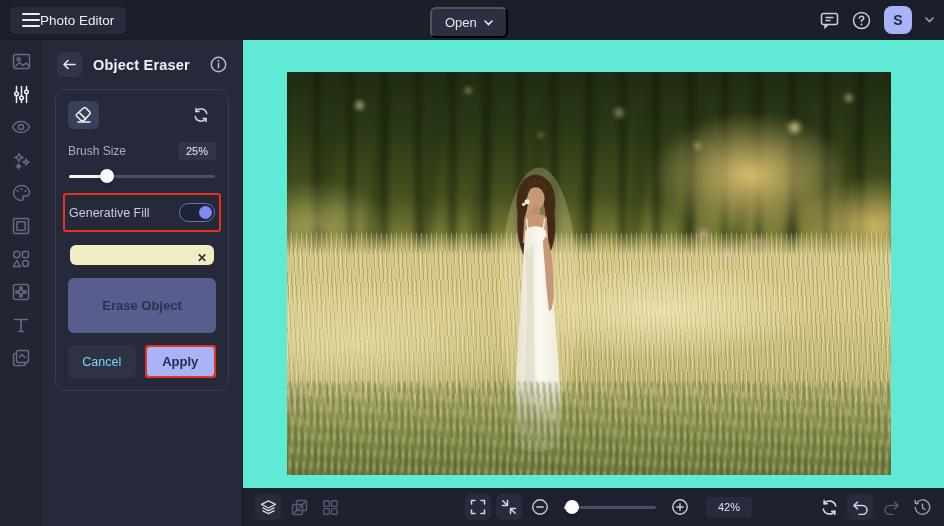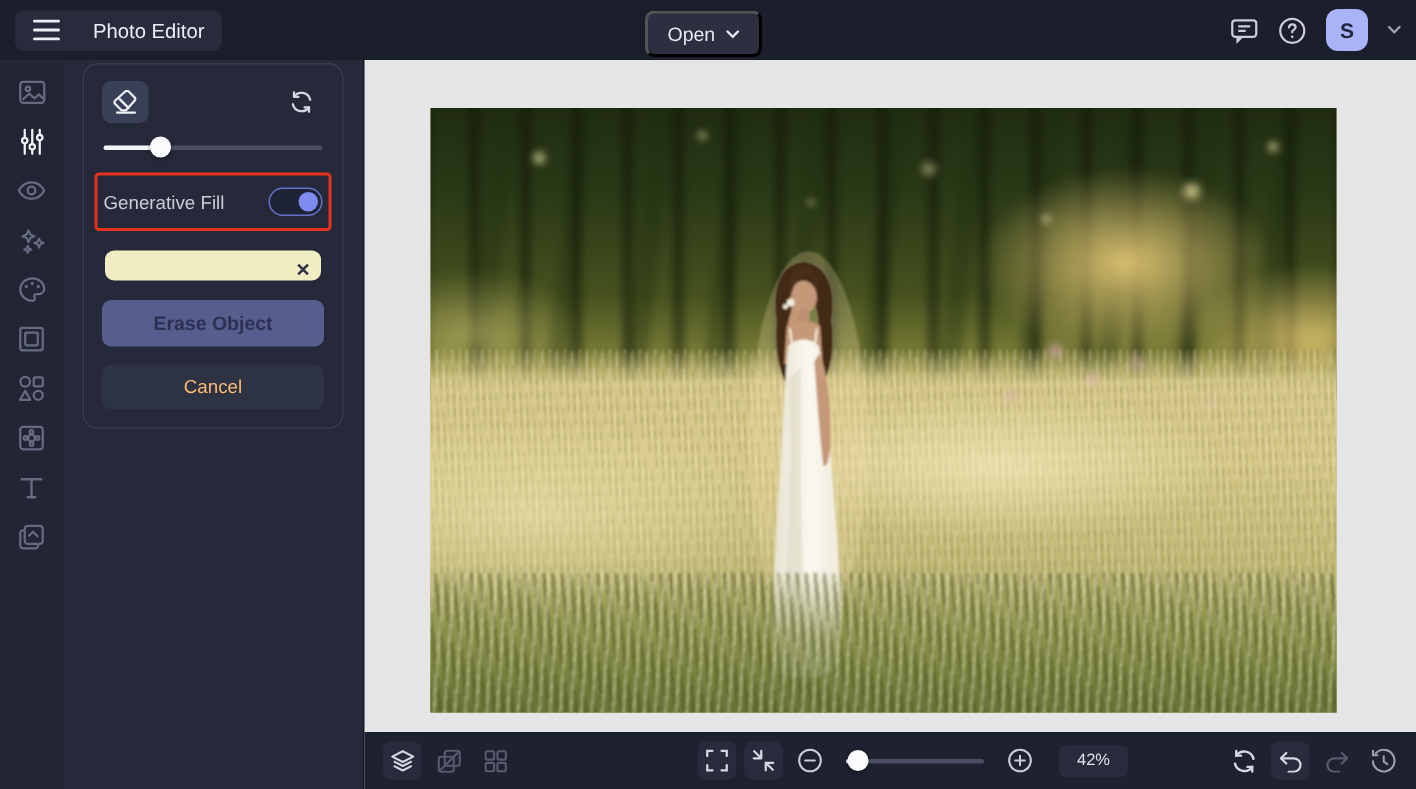--- a/index.html
+++ b/index.html
@@ -2,21 +2,21 @@
 <html><head>
 <meta charset="utf-8">
 <style>
   * { margin:0; padding:0; box-sizing:border-box; }
   html,body { width:944px; height:526px; overflow:hidden; background:#13151e;
     font-family:"Liberation Sans", sans-serif; -webkit-font-smoothing:antialiased; }
   svg { display:block; }
 
   
   .topbar { position:relative; height:40px; background:#1b1e2b; display:flex; align-items:center; padding:0 10px; }
-  .app-btn { display:flex; align-items:center; gap:22px; background:#272b3b; border-radius:6px; padding:6px 12px; color:#eceef5; font-size:13.5px; cursor:pointer; }
+  .app-btn { display:flex; align-items:center; gap:0; background:#272b3b; border-radius:6px; padding:6px 12px; color:#eceef5; font-size:13.5px; cursor:pointer; }
   .topbar-center { position:absolute; left:430px; top:7px; display:flex; gap:12px;flex-direction:column; }
   .tb-btn { display:flex; align-items:center; gap:7px; background:#2b2f40; border-radius:6px; padding:6px 13px; color:#e5e8f0; font-size:13px; cursor:pointer; }
   .topbar-right { margin-left:auto; display:flex; align-items:center; gap:13px; }
   .icon-btn { background:none; border:none; color:#c9cdda; cursor:pointer; display:flex; align-items:center; }
   .avatar { width:28px; height:28px; border-radius:8px; background:#a9b3f8; color:#23273d; font-size:14px; font-weight:700; display:flex; align-items:center; justify-content:center; cursor:pointer; }
 
   
   .main { display:flex; height:486px; }
   .iconrail { width:42px; background:#212534; display:flex; flex-direction:column; align-items:center; padding-top:11px; gap:13px; }
   .rail-item { width:26px; height:20px; display:flex; align-items:center; justify-content:center; color:#666b81; cursor:pointer; }
@@ -43,28 +43,28 @@
 
   .annotate { border:2.5px solid #e8321c; }
   .genfill-row { margin:10px -5px 0 -5px; border-radius:3px; padding:8px 4px; display:flex; align-items:center; justify-content:space-between; }
   .genfill-label { color:#c9cdda; font-size:12.5px; }
   .toggle { position:relative; width:36px; height:19px; border-radius:10px; background:#1f2336; border:1.5px solid #6570c9; cursor:pointer; }
   .toggle .knob { position:absolute; top:1.5px; right:2px; width:13px; height:13px; border-radius:50%; background:#7e8bf0; }
 
   .tooltip { position:relative; margin:13px 2px 0 2px; background:#f1edc3; border-radius:6px; padding:10px 14px 10px 11px; color:#2e3243; font-size:11.5px; line-height:1.6; }
   .tooltip .close { position:absolute; top:4px; right:7px; font-size:12px; font-weight:700; color:#2e3243; cursor:pointer; }
 
-  .erase-btn { margin-top:13px; width:100%; padding:8px 0; background:#575e8e; border:none; border-radius:6px; color:#2c3154; font-size:13px; font-weight:700; cursor:pointer; }
+  .erase-btn { margin-top:13px; width:100%; padding:20px 0; background:#575e8e; border:none; border-radius:6px; color:#2c3154; font-size:13px; font-weight:700; cursor:pointer; }
   .actions { margin-top:12px; display:flex; gap:9px; align-items:stretch; }
-  .cancel-btn { flex:1; padding:8px 0; background:#2e3343; border:none; border-radius:6px; color:#fdba74; font-size:12.5px; cursor:pointer; }
+  .cancel-btn { flex:1; padding:8px 0; background:#2e3343; border:none; border-radius:6px; color:#7dd3fc; font-size:12.5px; cursor:pointer; }
   .apply-wrap { flex:1; border-radius:3px; display:flex; }
   .apply-btn { flex:1; margin:0; padding:7px 0; background:#a9b3f8; border:none; border-radius:2px; color:#262c4e; font-size:13px; font-weight:700; cursor:pointer; }
 
   
-  .canvas { position:relative; flex:1; background:#e5e5e5; }
+  .canvas { position:relative; flex:1; background:#5eead4; }
   .photo { position:absolute; left:44px; top:32px; width:604px; height:403px; overflow:hidden; background:#c9bd7c; cursor:crosshair; }
   .photo > div { position:absolute; }
   .trees { left:-8px; right:-8px; top:-8px; height:50%; filter:blur(3px);
     background:
       radial-gradient(ellipse 140px 90px at 76% 55%, rgba(244,212,126,.85), transparent 70%),
       radial-gradient(ellipse 120px 70px at 96% 80%, rgba(238,206,120,.7), transparent 70%),
       radial-gradient(ellipse 100px 60px at 6% 78%, rgba(196,188,110,.55), transparent 70%),
       repeating-linear-gradient(90deg, rgba(12,20,6,.5) 0 7px, rgba(0,0,0,0) 7px 34px),
       repeating-linear-gradient(96deg, rgba(30,44,14,.35) 0 14px, rgba(0,0,0,0) 14px 52px),
       linear-gradient(180deg, #1f2a11 0%, #2c3a17 34%, #47521f 66%, #8a8b3e 92%, #b3a95f 100%); }
@@ -255,20 +255,37 @@
           <svg width="18" height="18" viewBox="0 0 18 18" fill="none" stroke="currentColor" stroke-width="1.5">
             <rect x="4.5" y="1.5" width="12" height="12" rx="2"></rect>
             <path d="M13.5 13.5v1a2 2 0 0 1-2 2h-8a2 2 0 0 1-2-2v-8a2 2 0 0 1 2-2h1"></path>
             <path d="M7 8.5l3-3 3.5 3.5"></path>
           </svg>
         </span>
       </div>
   </div>
 
   <div class="panel">
+    <div class="panel-header">
+      <button class="back-btn">
+        <span>
+            <svg width="13" height="11" viewBox="0 0 13 11" fill="none" stroke="#e8eaf2" stroke-width="1.6" stroke-linecap="round" stroke-linejoin="round">
+              <path d="M12 5.5H1M5 1.5l-4 4 4 4"></path>
+            </svg>
+          </span>
+      </button>
+      <span class="panel-title">Object Eraser</span>
+      <span class="info-btn">
+        <svg width="17" height="17" viewBox="0 0 17 17" fill="none" stroke="#b9bdcc" stroke-width="1.4">
+            <circle cx="8.5" cy="8.5" r="7.2"></circle>
+            <path d="M8.5 7.5v4.2" stroke-linecap="round"></path>
+            <circle cx="8.5" cy="5" r=".9" fill="#b9bdcc" stroke="none"></circle>
+          </svg>
+      </span>
+    </div>
 
     <div class="card">
       <div class="tools-row">
         <button class="tool-btn selected">
           <span>
               <svg width="17" height="16" viewBox="0 0 17 16" fill="none" stroke="#eef0f6" stroke-width="1.5" stroke-linejoin="round">
                 <path d="M6 13.5L1.8 9.3a1.6 1.6 0 0 1 0-2.3L8.5 1a1.6 1.6 0 0 1 2.3 0l3.9 3.9a1.6 1.6 0 0 1 0 2.3L9 13.5z"></path>
                 <path d="M4.3 5.6l6.8 6.8"></path>
                 <path d="M3 15h12" stroke-linecap="round"></path>
               </svg>
@@ -279,20 +296,24 @@
               <svg width="16" height="16" viewBox="0 0 16 16" fill="none" stroke="#d4d7e1" stroke-width="1.5" stroke-linecap="round">
                 <path d="M13.8 6.5A6 6 0 0 0 3 4.5"></path>
                 <path d="M3 1.5v3h3" stroke-linejoin="round"></path>
                 <path d="M2.2 9.5A6 6 0 0 0 13 11.5"></path>
                 <path d="M13 14.5v-3h-3" stroke-linejoin="round"></path>
               </svg>
             </span>
         </button>
       </div>
 
+      <div class="brush-row">
+        <span class="lbl">Brush Size</span>
+        <span class="val-box">25%</span>
+      </div>
       <div class="slider brush-slider">
         <div class="track"></div>
         <div class="fill"></div>
         <div class="thumb"></div>
       </div>
 
       <div class="genfill-row annotate">
         <span class="genfill-label">Generative Fill</span>
         <div class="toggle">
           <div class="knob"></div>
@@ -300,20 +321,23 @@
       </div>
 
       <div class="tooltip">
         <span class="close">✕</span>
       </div>
 
       <button class="erase-btn">Erase Object</button>
 
       <div class="actions">
         <button class="cancel-btn">Cancel</button>
+        <div class="apply-wrap annotate">
+          <button class="apply-btn">Apply</button>
+        </div>
       </div>
     </div>
   </div>
 
   <div class="canvas">
     <div class="photo" title="Woman in a white slip dress standing in a sunlit golden meadow with tall grass, blurred trees behind">
       <div class="trees"></div>
       <div class="bokeh"></div>
       <div class="field"></div>
       <div class="flowers"></div>

